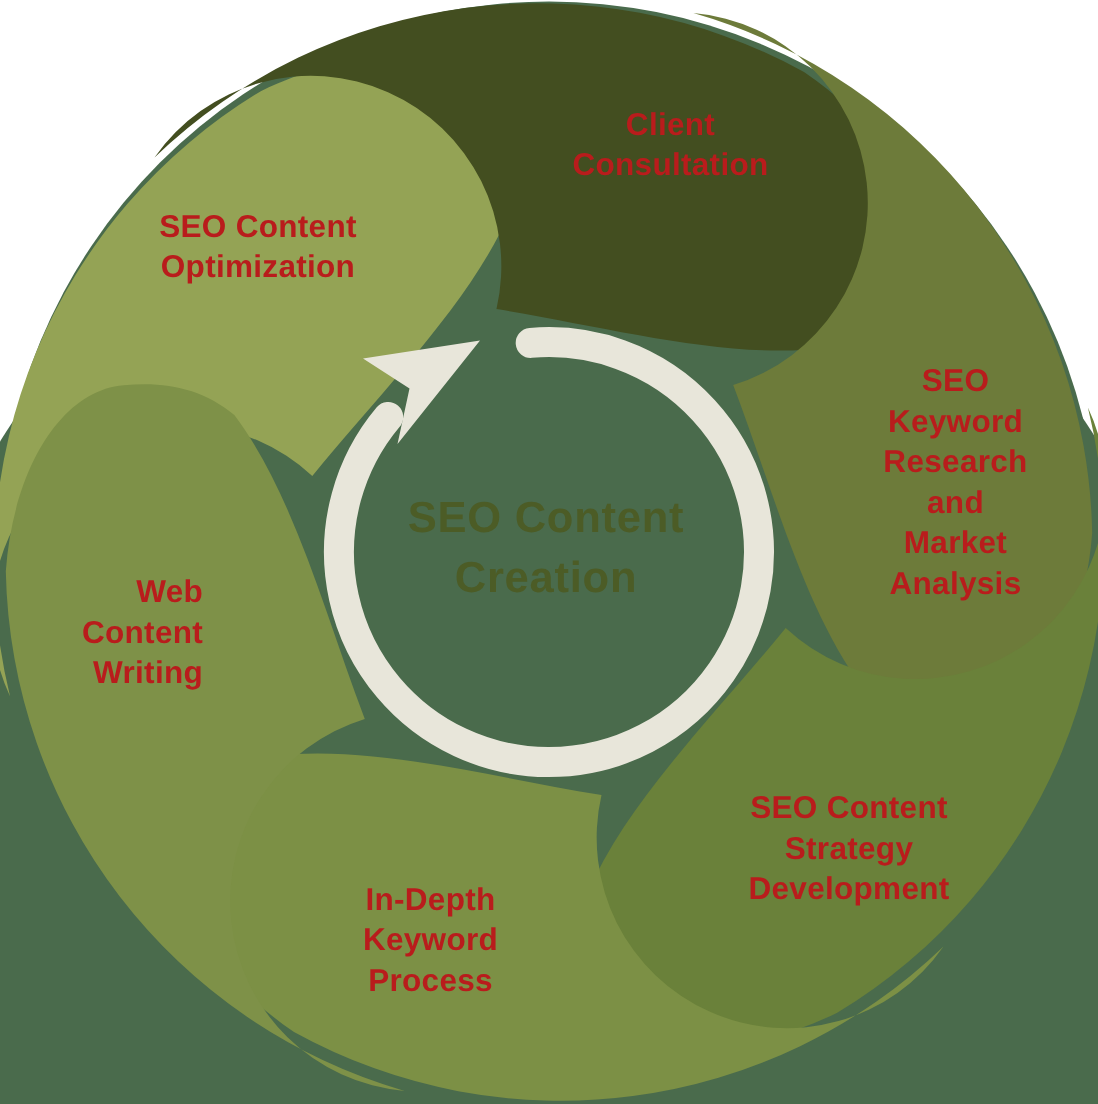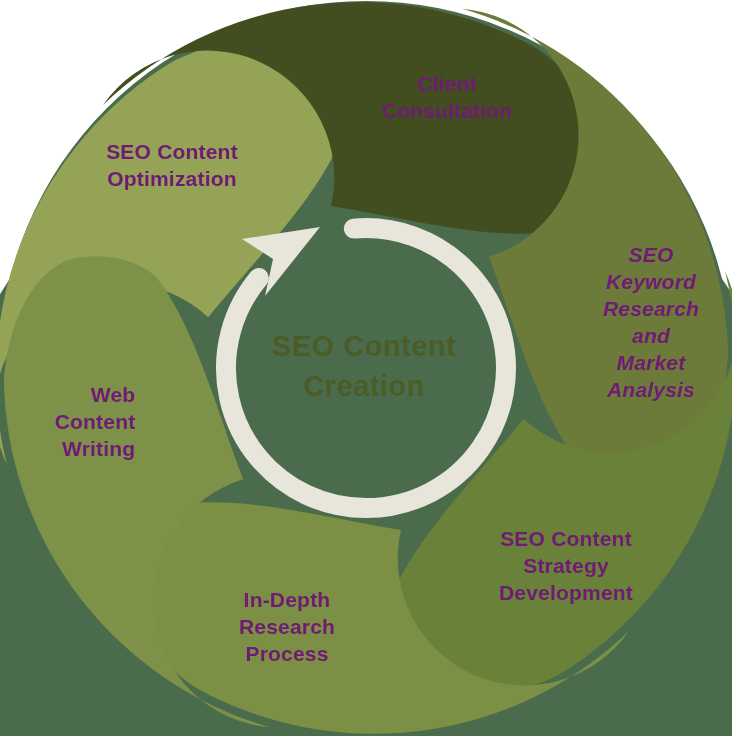--- a/index.html
+++ b/index.html
@@ -1,21 +1,21 @@
 <!DOCTYPE html>
 <html><head>
 <meta charset="utf-8">
 <style>
   html,body{margin:0;padding:0;background:#ffffff;}
   body{font-family:"Liberation Sans","DejaVu Sans",sans-serif;}
   .stage{position:relative;width:732px;height:736px;overflow:hidden;background:#ffffff;}
   .stage svg{position:absolute;left:0;top:0;}
   .seg-label{
     position:absolute;transform:translate(-50%,-50%);
-    color:#701a75;font-weight:bold;font-size:21px;line-height:1.29;
+    color:#b91c1c;font-weight:bold;font-size:21px;line-height:1.29;
     text-align:center;white-space:pre-line;letter-spacing:0.2px;
   }
   .center-label{
     position:absolute;transform:translate(-50%,-50%);
     color:#4c5c26;font-weight:bold;font-size:29px;line-height:1.38;
     text-align:center;white-space:pre-line;letter-spacing:0.5px;
   }
 </style>
 </head>
 <body>
@@ -44,28 +44,28 @@
 
     <path d="M 353.8 228.6 A 140 140 0 1 1 258.8 278.0" fill="none" stroke-width="20" stroke-linecap="round" stroke="#e8e6da"></path>
     <polygon points="320,227 242,239 273,259 265,296" fill="#e8e6da"></polygon>
   </svg>
 
   <div class="center-label" style="left:364px;top:366px;">SEO Content
 Creation</div>
 
   <div class="seg-label" style="left:447px;top:97px;">Client
 Consultation</div>
-  <div class="seg-label" style="left:651px;top:322px;font-style:italic;">SEO Keyword
+  <div class="seg-label" style="left:637px;top:322px;">SEO Keyword
 Research and
 Market
 Analysis</div>
   <div class="seg-label" style="left:566px;top:566px;">SEO Content
 Strategy
 Development</div>
   <div class="seg-label" style="left:287px;top:627px;">In-Depth
-Research
+Keyword
 Process</div>
   <div class="seg-label" style="left:95px;top:422px;text-align:right;">Web
 Content
 Writing</div>
   <div class="seg-label" style="left:172px;top:165px;">SEO Content
 Optimization</div>
 </div>
 
 </body></html>

